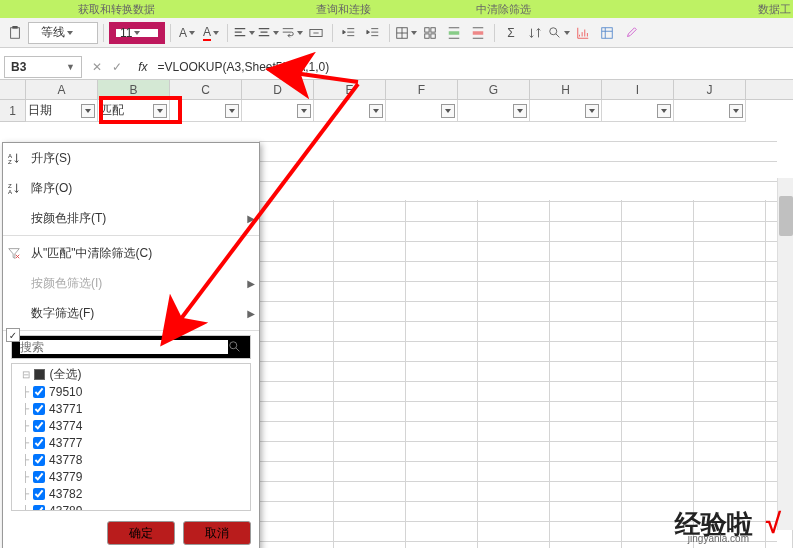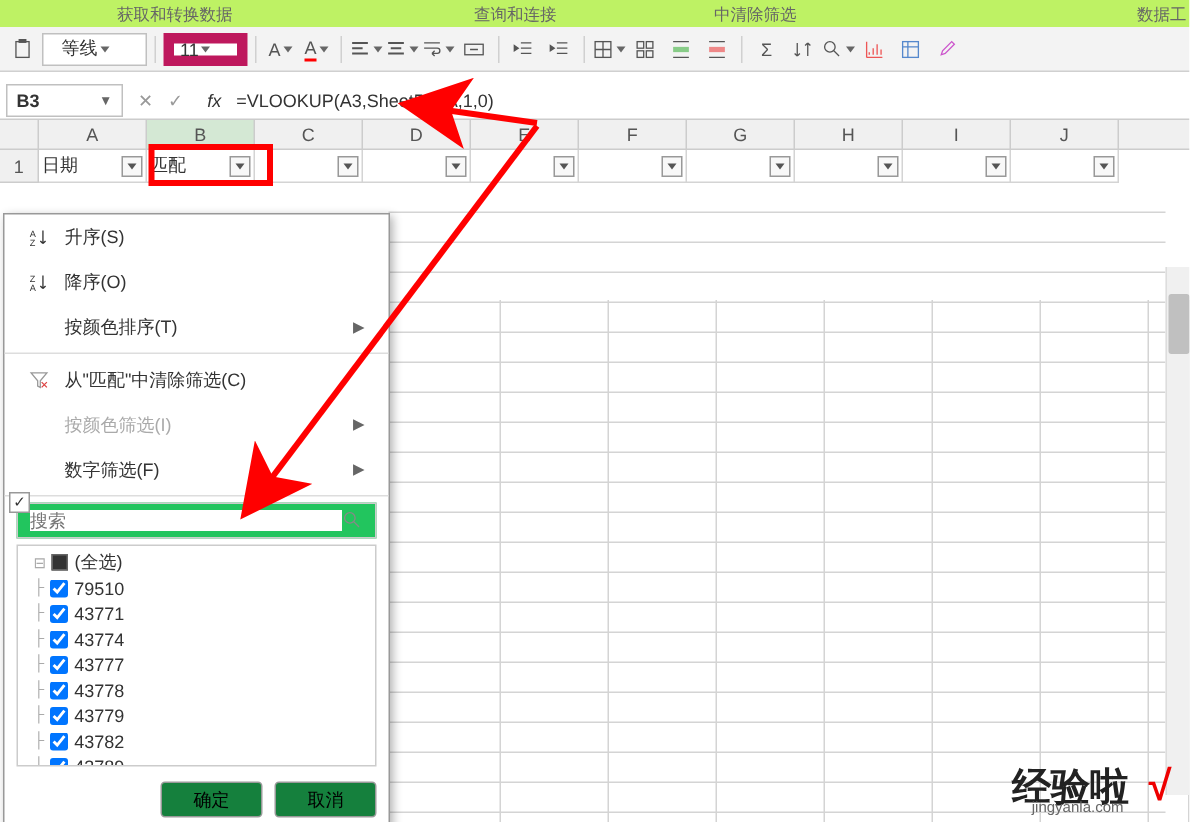--- a/index.html
+++ b/index.html
@@ -34,38 +34,38 @@
   .cell { width: 72px; border-right: 1px solid #d4d4d4; border-bottom: 1px solid #d4d4d4; display: flex; align-items: center; justify-content: space-between; padding: 0 2px; font-size: 12px; position: relative; }
   .filter-btn { width: 14px; height: 14px; border: 1px solid #999; background: #f8f8f8; display: flex; align-items: center; justify-content: center; cursor: pointer; }
   .filter-btn::after { content: ""; border-left: 3px solid transparent; border-right: 3px solid transparent; border-top: 4px solid #555; }
   
   .highlight-b { position: absolute; left: 99px; top: 96px; width: 83px; height: 28px; border: 4px solid #ff0000; pointer-events: none; z-index: 5; }
   .grid-line-h { border-bottom: 1px solid #d4d4d4; height: 20px; }
   .grid-lines-v { position: absolute; left: 259px; top: 120px; right: 0; height: 420px; display: flex; }
   .vl { width: 72px; border-right: 1px solid #d4d4d4; height: 100%; }
   
   .filter-popup { position: absolute; left: 2px; top: 142px; width: 258px; background: #fff; border: 1px solid #999; box-shadow: 2px 2px 6px rgba(0,0,0,0.3); z-index: 10; }
-  .popup-item { height: 30px; display: flex; align-items: center; padding: 0 16px; font-size: 12px; cursor: pointer; justify-content: space-between; }
+  .popup-item { height: 30px; display: flex; align-items: center; padding: 0 4px; font-size: 12px; cursor: pointer; justify-content: space-between; }
   .popup-item .icon { width: 18px; margin-right: 6px; display: inline-flex; }
   .popup-item .label { flex: 1; }
   .popup-item .arrow { color: #666; font-size: 10px; }
   .popup-item.disabled { color: #aaa; }
   .popup-divider { height: 1px; background: #ddd; margin: 2px 0; }
   
-  .search-row { padding: 4px 8px; display: flex; align-items: center; border: 1px solid #ccc; margin: 4px 8px; background: #22c55e; }
+  .search-row { padding: 4px 8px; display: flex; align-items: center; border: 1px solid #ccc; margin: 4px 8px; background: #000000; }
   .search-row input { border: none; outline: none; flex: 1; font-size: 12px; }
   .search-mag { width: 14px; height: 14px; }
   
   .filter-list { margin: 2px 8px; border: 1px solid #ccc; height: 148px; overflow-y: scroll; font-size: 12px; padding: 2px; position: relative; }
   .fl-item { display: flex; align-items: center; height: 17px; padding-left: 8px; gap: 4px; }
   .fl-item input { width: 12px; height: 12px; }
   .tree-line { color: #aaa; font-size: 10px; }
   
   .popup-footer { display: flex; justify-content: flex-end; gap: 8px; padding: 8px; }
-  .popup-btn { width: 68px; height: 24px; border: 1px solid #999; background: #15803d; border-radius: 3px; font-size: 12px; cursor: pointer; }
+  .popup-btn { width: 68px; height: 24px; border: 1px solid #999; background: #b91c1c; border-radius: 3px; font-size: 12px; cursor: pointer; }
   
   .left-check { position: absolute; left: 6px; top: 328px; width: 14px; height: 14px; border: 1px solid #999; background: #fff; display: flex; align-items: center; justify-content: center; z-index: 11; }
   .left-check::after { content: "✓"; font-size: 10px; color: #333; }
   
   .arrow-svg { position: absolute; pointer-events: none; z-index: 20; }
   
   .watermark { position: absolute; right: 12px; bottom: 6px; z-index: 30; font-weight: bold; display: flex; align-items: baseline; gap: 13px; }
   .wm-main { font-size: 26px; color: #222; }
   .wm-check { font-size: 28px; color: #e00; font-weight: 900; }
   .wm-sub { position: absolute; right: 32px; bottom: -2px; font-size: 10px; color: #666; font-weight: normal; }

